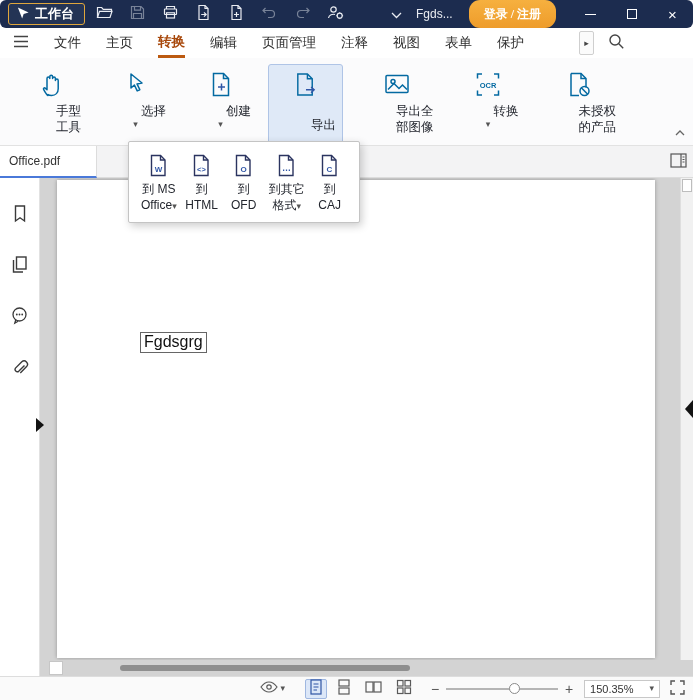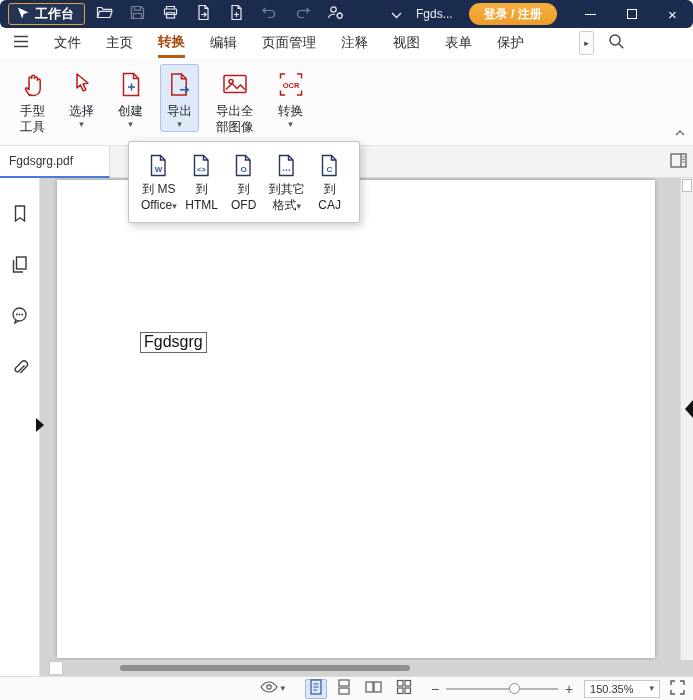--- a/index.html
+++ b/index.html
@@ -9,40 +9,40 @@
 
   .app { display:flex; flex-direction:column; height:700px; }
 
   
   .titlebar { height:28px; background:#1C2C4F; display:flex; align-items:center; color:#E9ECF2; flex:0 0 auto;border-radius:6px; }
   .logo-btn { display:flex; align-items:center; gap:5px; border:1px solid #DFA63C; border-radius:3px; height:22px; padding:0 10px 0 7px; margin-left:8px; font-size:13px; font-weight:bold; color:#fff; background:rgba(255,255,255,.04); }
   .tb-btn { width:27px; height:22px; display:flex; align-items:center; justify-content:center; color:#E9ECF2; margin-left:6px; }
   .tb-btn.dim { opacity:.45; }
   .tb-caret { margin-left:34px; }
   .tb-filename { font-size:12px; margin-left:6px; color:#E9ECF2; max-width:46px; overflow:hidden; white-space:nowrap; }
-  .login-btn { background:linear-gradient(#F6B03F,#EE9C2B); color:#fff; border-radius:11px; height:22px; padding:0 15px; font-size:12px; font-weight:bold; margin-left:16px; }
+  .login-btn { background:linear-gradient(#F6B03F,#EE9C2B); color:#fff; border-radius:11px; height:28px; padding:0 15px; font-size:12px; font-weight:bold; margin-left:16px;font-family:Liberation Serif, serif; }
   .win { margin-left:auto; display:flex; height:28px; }
   .win button { width:41px; height:28px; display:flex; align-items:center; justify-content:center; color:#fff; font-size:15px; }
   .min-glyph { display:block; width:11px; height:0; border-top:1.5px solid #fff; }
   .max-glyph { display:block; width:10px; height:10px; border:1.3px solid #fff; }
 
   
   .menubar { height:30px; background:#fff; display:flex; font-size:13.5px; color:#2d2d2d; flex:0 0 auto; }
   .hamburger { margin-left:13px; display:flex; align-items:center; }
   .menu-tab { margin-left:25px; height:30px; line-height:28px; white-space:nowrap; }
   .menu-tab.active { color:#A8480B; font-weight:bold; border-bottom:3px solid #BC5A10; }
   .menu-right { margin-left:auto; display:flex; align-items:center; margin-right:68px; gap:14px; }
   .tab-overflow { width:15px; height:24px; border:1px solid #CFCFCF; border-radius:2px; display:flex; align-items:center; justify-content:center; font-size:9px; color:#444; background:#FBFBFB; }
 
   
   .ribbon { height:88px; background:#FBFBFC; border-bottom:1px solid #E2E2E2; display:flex; align-items:flex-start; padding:6px 0 0 8px; position:relative; flex:0 0 auto; }
   .rb-item { display:flex; flex-direction:column; align-items:center; margin:0 5px; padding:3px 6px 2px; font-size:12.5px; color:#23262e; border:1px solid transparent; border-radius:3px; }
-  .rb-icon { height:32px; display:flex; align-items:center; justify-content:flex-start; color:#b91c1c; }
-  .rb-label { text-align:center; white-space:pre-line; line-height:1.3; margin-top:3px; }
-  .rb-item.pressed { background:#DFE9F7; border-color:#AFC4E6; }
+  .rb-icon { height:32px; display:flex; align-items:center; justify-content:flex-start; color:#0369a1; }
+  .rb-label { text-align:center; white-space:pre-line; line-height:1.3; margin-top:3px;margin-left:36px; }
+  .rb-item.pressed { background:#DFE9F7; border-color:#AFC4E6;gap:14px; }
   .caret { font-size:9px; line-height:1; color:#555; }
   .caret-block { display:block; margin-top:1px; text-align:center; }
   .ribbon-collapse { position:absolute; right:8px; bottom:6px; color:#666; }
 
   
   .docbar { height:32px; background:#F3F3F4; border-bottom:1px solid #DCDCDC; display:flex; align-items:center; flex:0 0 auto; }
   .doc-tab { background:#fff; height:32px; display:flex; align-items:center; padding:0 36px 0 9px; font-size:12px; color:#333; border-right:1px solid #DCDCDC; border-bottom:2px solid #4A79D9; }
   .docbar-right { margin-left:auto; margin-right:6px; display:flex; align-items:center; }
 
   
@@ -280,33 +280,46 @@
       <span class="rb-icon">
         <svg width="26" height="27" viewBox="0 0 26 26" fill="none" stroke="currentColor" stroke-width="1.5">
             <path d="M2.5 7V2.5H7M19 2.5h4.5V7M23.5 19v4.5H19M7 23.5H2.5V19"></path>
             <text x="13" y="16" text-anchor="middle" font-size="7.5" font-family="sans-serif" font-weight="bold" fill="currentColor" stroke="none">OCR</text>
           </svg>
       </span>
       <span class="rb-label">转换</span>
       <span class="caret caret-block">▾</span>
     </button>
 
+    <button class="rb-item">
+      <span class="rb-icon">
+        <svg width="24" height="27" viewBox="0 0 24 26" fill="none" stroke="currentColor" stroke-width="1.5">
+            <path d="M4 2h10l5 5v9"></path>
+            <path d="M14 2v5h5"></path>
+            <path d="M4 2v22h8"></path>
+            <circle cx="17.5" cy="19.5" r="4.5"></circle>
+            <path d="M14.3 16.3l6.4 6.4"></path>
+          </svg>
+      </span>
+      <span class="rb-label">未授权
+的产品</span>
+    </button>
 
     <button class="ribbon-collapse">
       <span>
         <svg width="10" height="6" viewBox="0 0 10 6" fill="none" stroke="#666" stroke-width="1.3">
             <path d="M1 5l4-4 4 4"></path>
           </svg>
       </span>
     </button>
   </div>
 
   <div class="docbar">
     <button class="doc-tab">
-      <span>Fgdsgrg.pdf</span>
+      <span>Office.pdf</span>
     </button>
     <button class="docbar-right">
       <span>
         <svg width="17" height="15" viewBox="0 0 17 15" fill="none" stroke="#555" stroke-width="1.2">
             <rect x="1" y="1" width="15" height="13"></rect>
             <path d="M11 1v13"></path>
             <path d="M12.5 4h2M12.5 6.5h2M12.5 9h2"></path>
           </svg>
       </span>
     </button>

